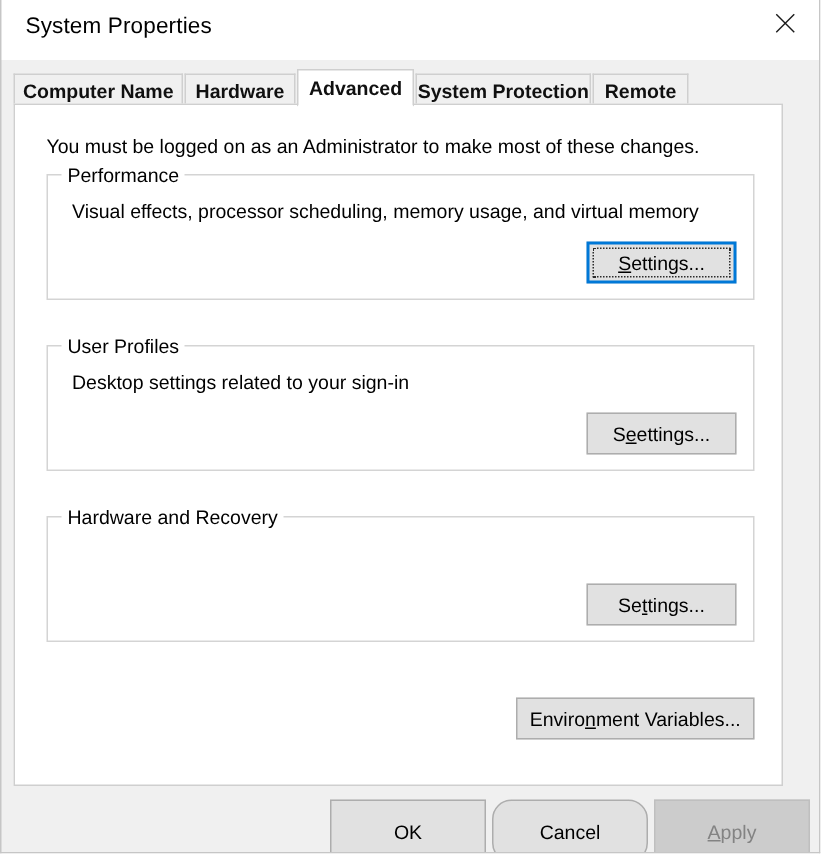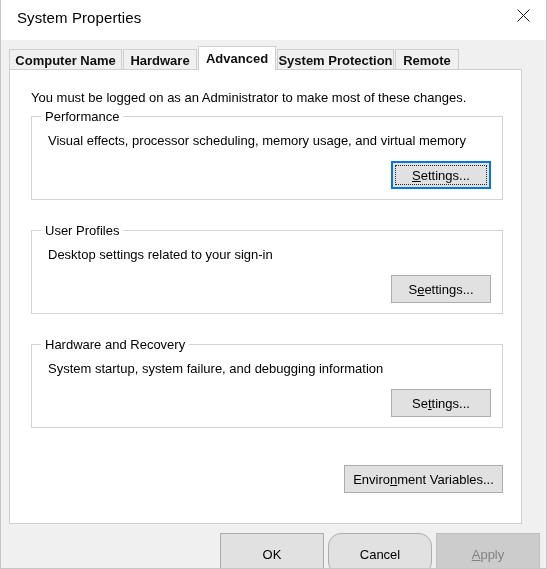--- a/index.html
+++ b/index.html
@@ -228,21 +228,20 @@
       <div class="group-desc">Desktop settings related to your sign-in</div>
       <button class="btn grp-btn" style="right:11px; bottom:10px;">
         <span>S</span>
           <u>e</u>
           <span>ettings...</span>
       </button>
     </div>
 
     <div class="groupbox" style="top:274px; height:84px;">
       <div class="group-legend">Hardware and Recovery</div>
-      <div class="group-desc">System startup, system failure, and debugging information</div>
       <button class="btn grp-btn" style="right:11px; bottom:10px;">
         <span>Se</span>
           <u>t</u>
           <span>tings...</span>
       </button>
     </div>
 
     <button class="btn" style="left:334px; top:395px; width:159px; height:28px;">
       <span>Enviro</span>
         <u>n</u>

